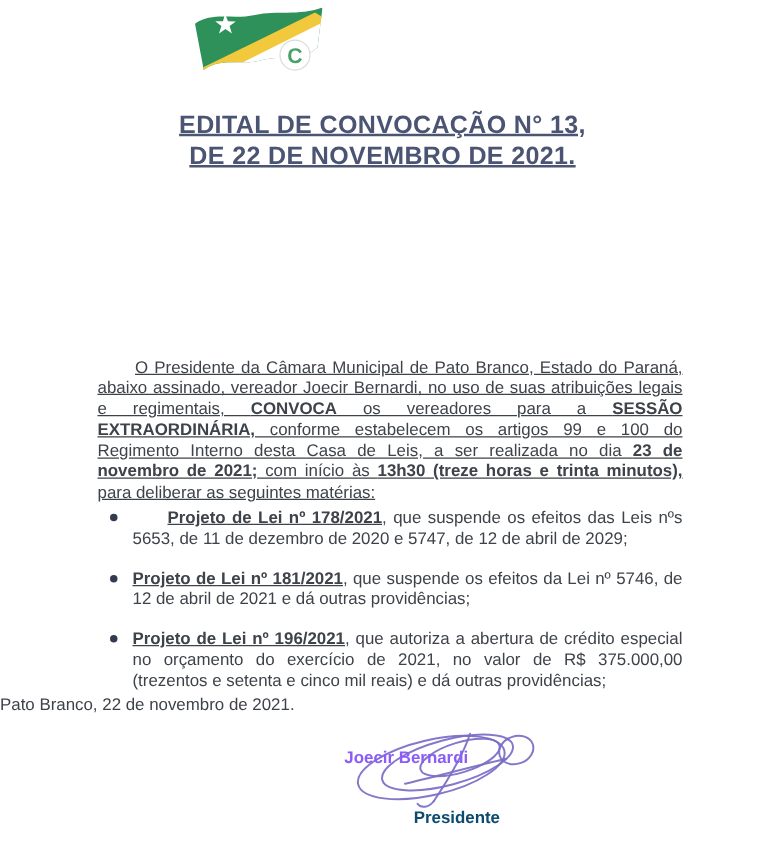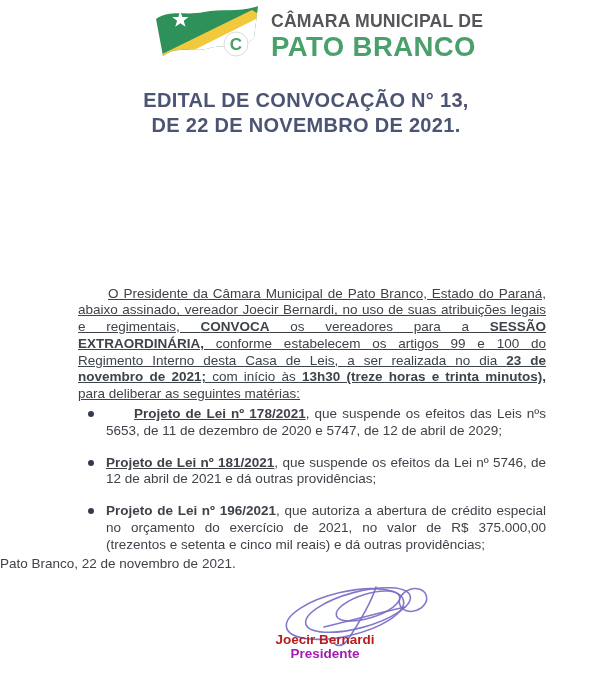--- a/index.html
+++ b/index.html
@@ -16,20 +16,21 @@
   }
   .brand-big{
     font-size:27px;font-weight:800;color:var(--accent-green,#4aa06a);
     letter-spacing:.4px;white-space:nowrap;margin-top:0px;transform:scaleX(1.02);transform-origin:left;
   }
   
   .doc-title{
     position:absolute;left:0;top:88px;width:612px;text-align:center;
     font-size:20px;line-height:25px;font-weight:bold;color:var(--title-color,#4b5472);
     letter-spacing:.3px;
+    text-decoration:underline;
   }
   
   .intro{
     position:absolute;left:78px;top:272px;width:468px;
     font-size:13.5px;line-height:16.8px;text-align:justify;text-indent:30px;text-decoration:underline;
   }
   
   .matters{position:absolute;left:88px;top:406px;width:458px;margin:0;padding:0;list-style:none;}
   .matters li{
     position:relative;padding-left:18px;margin-bottom:15px;
@@ -40,26 +41,26 @@
     background:var(--bullet-color,#333b4e);
   }
   
   .date-line{
     position:absolute;left:0;top:556px;right:42px;text-align:left;font-size:13.5px;
   }
   
   .sig-svg{position:absolute;left:279px;top:583px;width:166px;height:72px;}
   .sig-svg path,.sig-svg ellipse{fill:none;stroke:var(--ink-color,#7a6dc6);stroke-width:1.6;stroke-linecap:round;opacity:.92;}
   .sig-name{
-    position:absolute;left:250px;top:633px;width:150px;text-align:center;
-    font-size:13.5px;font-weight:bold;color:#b91c1c;line-height:14px;
+    position:absolute;left:250px;top:599px;width:150px;text-align:center;
+    font-size:13.5px;font-weight:bold;color:#8b5cf6;line-height:14px;
   }
   .sig-role{
-    position:absolute;left:250px;top:647px;width:150px;text-align:center;
-    font-size:13.5px;font-weight:bold;color:#a21caf;line-height:14px;
+    position:absolute;left:250px;top:647px;width:150px;text-align:right;
+    font-size:13.5px;font-weight:bold;color:#0c4a6e;line-height:14px;
   }
   
   .f-green{fill:var(--flag-green,#2e9159);}
   .f-yellow{fill:var(--flag-yellow,#f2c93c);}
   .f-white{fill:#ffffff;}
   .f-badge-ring{fill:#ffffff;stroke:#d9ded9;stroke-width:1;}
   .f-badge-c{fill:var(--accent-green,#4aa06a);font-family:"Liberation Sans",sans-serif;font-weight:bold;font-size:17px;}
 </style>
 </head>
 <body>
@@ -76,44 +77,40 @@
       <g clip-path="url(#flagclip)">
         <rect class="f-green" x="0" y="0" width="116" height="60"></rect>
         <polygon class="f-white" points="8,62 110,12 116,60 0,60"></polygon>
         <polygon class="f-yellow" points="0,57 102,7 112,13 10,64"></polygon>
       </g>
       <path class="f-white" d="M30,8 L32.4,13.9 L38.6,14.1 L33.7,17.8 L35.5,23.8 L30.4,20.2 L25.2,23.7 L27.1,17.8 L22.2,14.0 L28.4,13.9 Z"></path>
       <circle class="f-badge-ring" cx="86" cy="41" r="12"></circle>
       <text class="f-badge-c" x="86" y="47" text-anchor="middle">C</text>
     </svg>
   </div>
-  <div class="brand-text">
-    <div class="brand-small">CÂMARA MUNICIPAL DE</div>
-    <div class="brand-big">PATO BRANCO</div>
-  </div>
 
   <div class="doc-title">
     <div>EDITAL DE CONVOCAÇÃO N° 13,</div>
     <div>DE 22 DE NOVEMBRO DE 2021.</div>
   </div>
 
   <p class="intro"><span>O Presidente da Câmara Municipal de Pato Branco, Estado do Paraná, abaixo assinado, vereador Joecir Bernardi, no uso de suas atribuições legais e regimentais, </span><span style="font-weight: bold;">CONVOCA</span><span> os vereadores para a </span><span style="font-weight: bold;">SESSÃO EXTRAORDINÁRIA,</span><span> conforme estabelecem os artigos 99 e 100 do Regimento Interno desta Casa de Leis, a ser realizada no dia </span><span style="font-weight: bold;">23 de novembro de 2021;</span><span> com início às </span><span style="font-weight: bold;">13h30 (treze horas e trinta minutos),</span><span> para deliberar as seguintes matérias:</span></p>
 
   <ul class="matters">
     <li>
       <span class="dot"></span>
       <span><span style="font-weight: bold; text-decoration: underline; margin-left: 28px;">Projeto de Lei nº 178/2021</span><span>, que suspende os efeitos das Leis nºs 5653, de 11 de dezembro de 2020 e 5747, de 12 de abril de 2029;</span></span>
     </li>
     <li>
       <span class="dot"></span>
       <span><span style="font-weight: bold; text-decoration: underline;">Projeto de Lei nº 181/2021</span><span>, que suspende os efeitos da Lei nº 5746, de 12 de abril de 2021 e dá outras providências;</span></span>
     </li>
     <li>
       <span class="dot"></span>
-      <span><span style="font-weight: bold;  margin-top: 48px;">Projeto de Lei nº 196/2021</span><span>, que autoriza a abertura de crédito especial no orçamento do exercício de 2021, no valor de R$ 375.000,00 (trezentos e setenta e cinco mil reais) e dá outras providências;</span></span>
+      <span><span style="font-weight: bold; text-decoration: underline; margin-top: 48px;">Projeto de Lei nº 196/2021</span><span>, que autoriza a abertura de crédito especial no orçamento do exercício de 2021, no valor de R$ 375.000,00 (trezentos e setenta e cinco mil reais) e dá outras providências;</span></span>
     </li>
   </ul>
 
   <div class="date-line">Pato Branco, 22 de novembro de 2021.</div>
 
   <svg class="sig-svg" viewBox="0 0 166 72">
     <ellipse cx="66" cy="31" rx="60" ry="22" transform="rotate(-13 66 31)"></ellipse>
     <ellipse cx="79" cy="27" rx="54" ry="18" transform="rotate(-15 79 27)"></ellipse>
     <ellipse cx="89" cy="23" rx="33" ry="12" transform="rotate(-17 89 23)"></ellipse>
     <ellipse cx="134" cy="17" rx="14" ry="11" transform="rotate(-20 134 17)"></ellipse>

